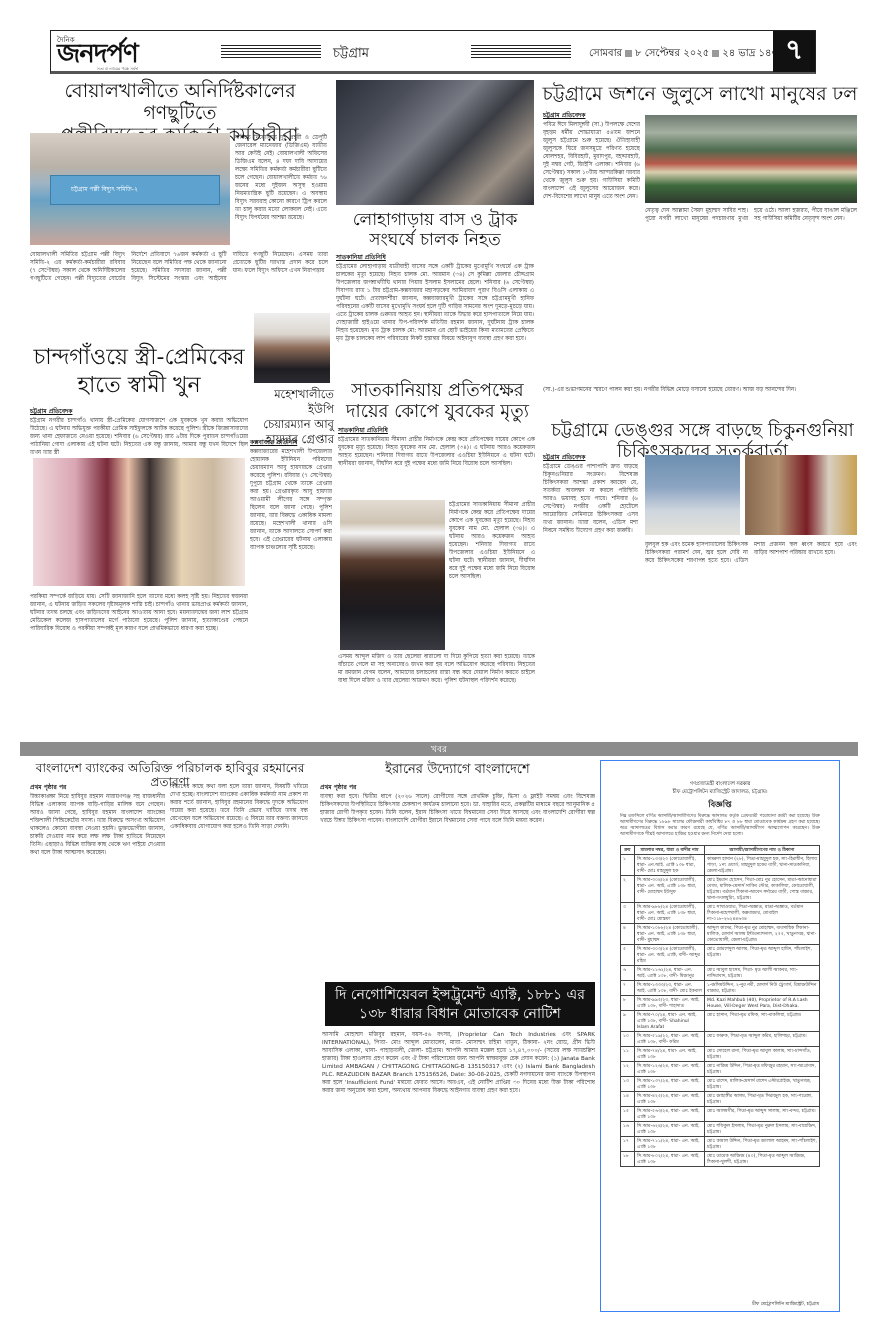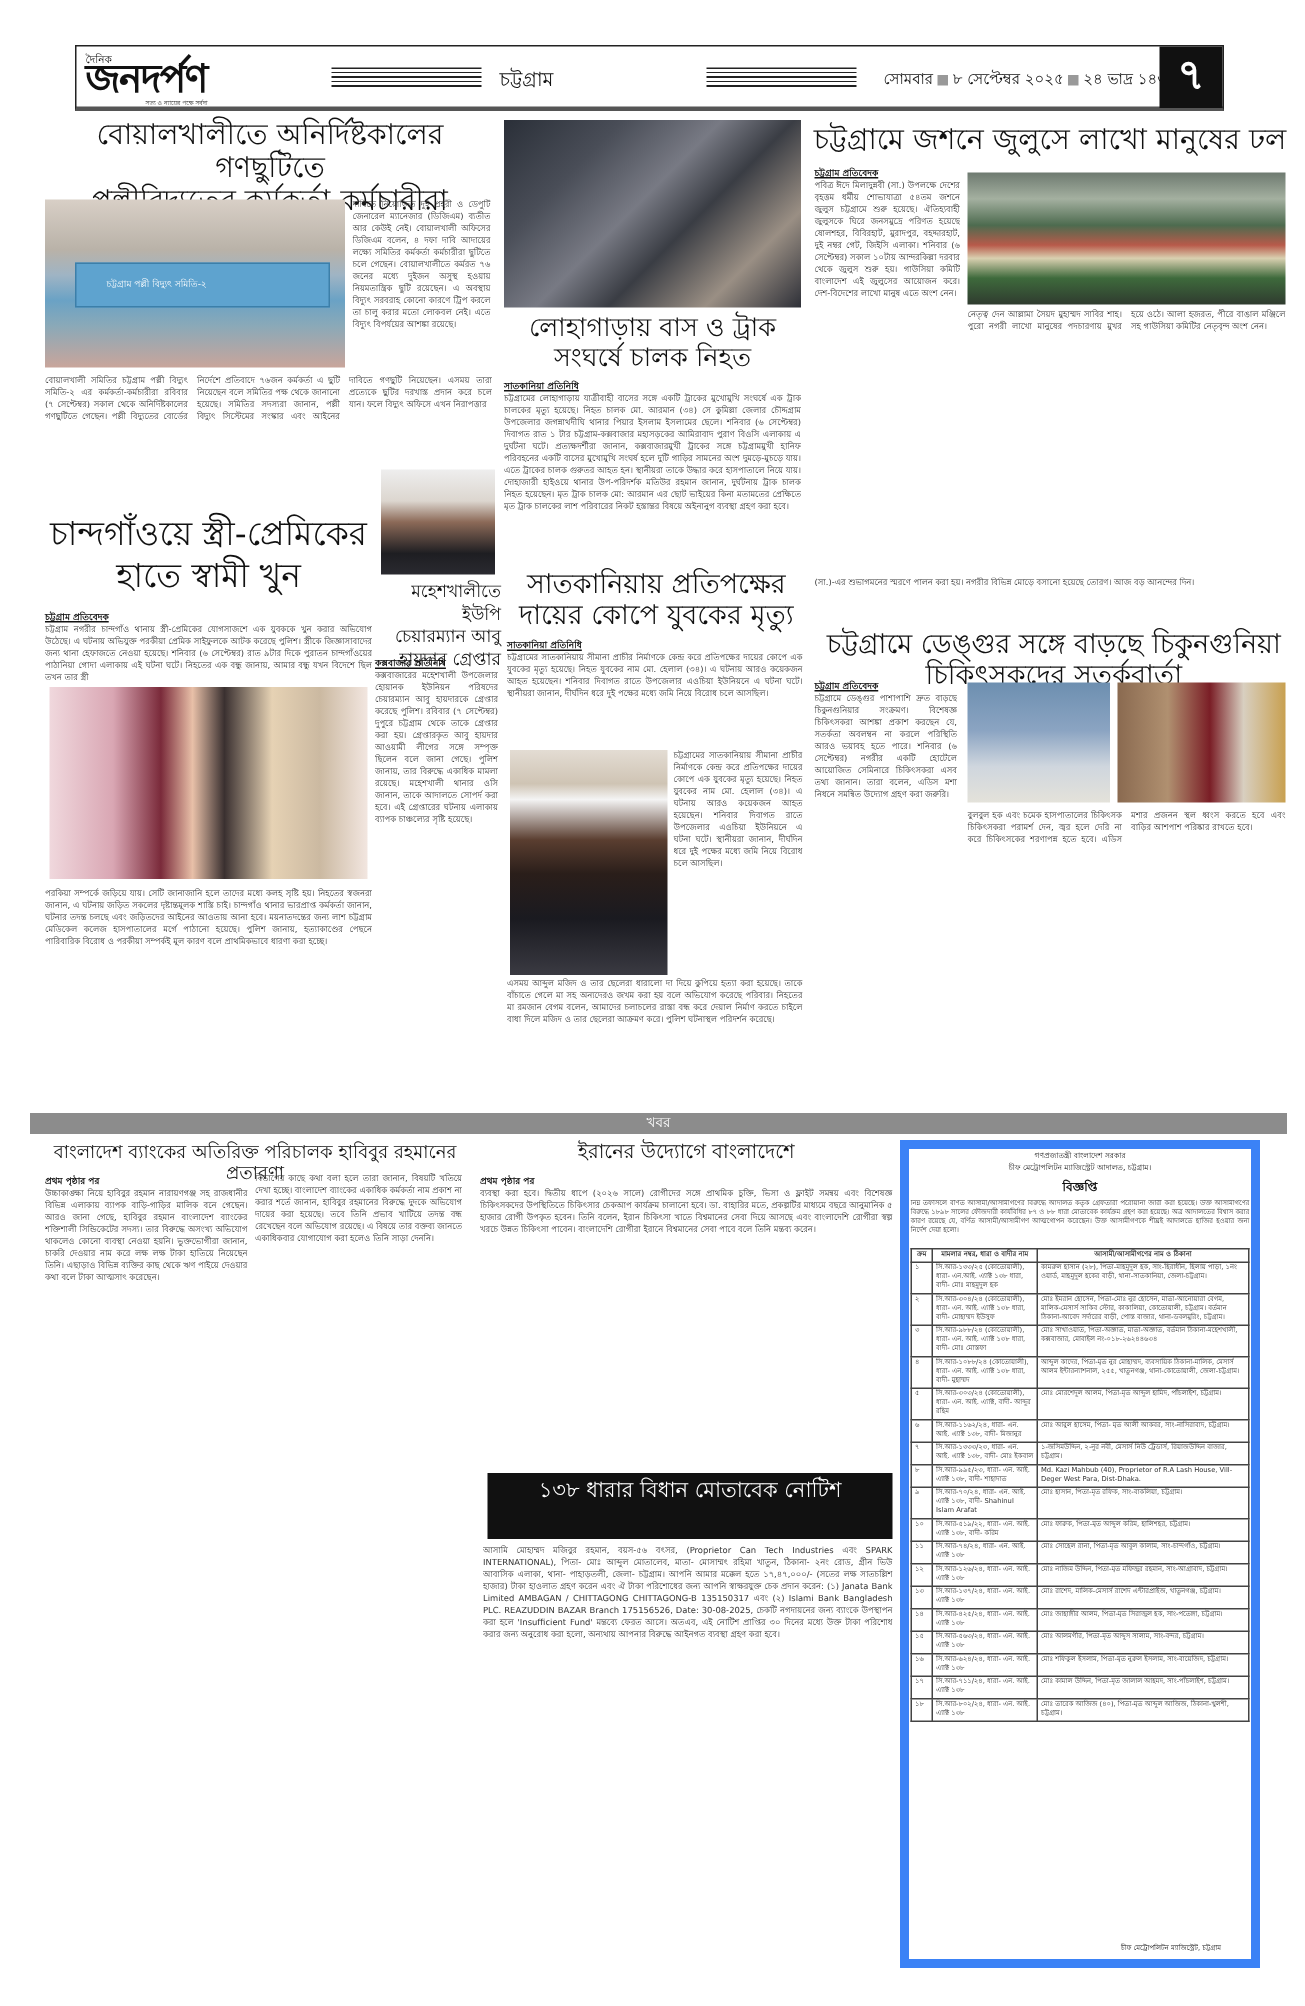--- a/index.html
+++ b/index.html
@@ -21,21 +21,21 @@
   
   .hl { font-family: "DejaVu Sans", sans-serif; font-weight: 500; color: #111; text-align: center; line-height: 1.15; }
   .byline { font-size: 6px; text-decoration: underline; font-family: "DejaVu Sans", sans-serif; font-weight: bold; }
   .body-text { font-size: 5.6px; line-height: 8px; color: #333; text-align: justify; overflow: hidden; font-family: "DejaVu Sans", sans-serif; }
   .photo { overflow: hidden; }
 
   .khobor-bar { left: 20px; top: 742px; width: 838px; height: 14px; background: #8c8c8c; color: #fff; font-size: 9px; text-align: center; line-height: 14px; font-family: "DejaVu Sans", sans-serif; }
 
   .notice-box { left: 325px; top: 982px; width: 270px; height: 44px; background: #111; color: #fff; text-align: center; font-size: 14px; line-height: 19px; padding-top: 3px; font-family: "DejaVu Sans", sans-serif; }
 
-  .govt { left: 600px; top: 760px; width: 240px; height: 552px; border: 6px solid #3b82f6; padding: 1px; }
+  .govt { left: 600px; top: 760px; width: 240px; height: 552px; border: 1px solid #3b82f6; padding: 19px; }
   .govt-table { width: 100%; border-collapse: collapse; font-size: 4.5px; font-family: "DejaVu Sans", sans-serif; line-height: 6px; color: #333; }
   .govt-table td, .govt-table th { border: 1px solid #444; padding: 1px 2px; vertical-align: top; }
 </style>
 </head>
 <body>
 
 <div class="abs masthead">
   <span class="abs logo-small">দৈনিক</span>
   <span class="abs logo-main">জনদর্পণ</span>
   <span class="abs logo-tag">সত্য ও ন্যায়ের পক্ষে সর্বদা</span>
@@ -119,20 +119,21 @@
 <div class="abs hl" style="left:30px; top:762px; width:280px; font-size:12px;">বাংলাদেশ ব্যাংকের অতিরিক্ত পরিচালক হাবিবুর রহমানের প্রতারণা</div>
 <div class="abs byline" style="left:30px; top:782px; text-decoration:none;">প্রথম পৃষ্ঠার পর</div>
 <div class="abs body-text" style="left:30px; top:792px; width:135px; height:538px;">উচ্চাকাঙ্ক্ষা নিয়ে হাবিবুর রহমান নারায়ণগঞ্জ সহ রাজধানীর বিভিন্ন এলাকায় ব্যাপক বাড়ি-গাড়ির মালিক বনে গেছেন। আরও জানা গেছে, হাবিবুর রহমান বাংলাদেশ ব্যাংকের শক্তিশালী সিন্ডিকেটের সদস্য। তার বিরুদ্ধে অসংখ্য অভিযোগ থাকলেও কোনো ব্যবস্থা নেওয়া হয়নি। ভুক্তভোগীরা জানান, চাকরি দেওয়ার নাম করে লক্ষ লক্ষ টাকা হাতিয়ে নিয়েছেন তিনি। এছাড়াও বিভিন্ন ব্যক্তির কাছ থেকে ঋণ পাইয়ে দেওয়ার কথা বলে টাকা আত্মসাৎ করেছেন।</div>
 <div class="abs body-text" style="left:170px; top:782px; width:138px; height:548px;">বিভাগের কাছে কথা বলা হলে তারা জানান, বিষয়টি খতিয়ে দেখা হচ্ছে। বাংলাদেশ ব্যাংকের একাধিক কর্মকর্তা নাম প্রকাশ না করার শর্তে জানান, হাবিবুর রহমানের বিরুদ্ধে দুদকে অভিযোগ দায়ের করা হয়েছে। তবে তিনি প্রভাব খাটিয়ে তদন্ত বন্ধ রেখেছেন বলে অভিযোগ রয়েছে। এ বিষয়ে তার বক্তব্য জানতে একাধিকবার যোগাযোগ করা হলেও তিনি সাড়া দেননি।</div>
 
 <div class="abs hl" style="left:320px; top:762px; width:275px; font-size:13px;">ইরানের উদ্যোগে বাংলাদেশে</div>
 <div class="abs byline" style="left:320px; top:782px; text-decoration:none;">প্রথম পৃষ্ঠার পর</div>
 <div class="abs body-text" style="left:320px; top:792px; width:275px; height:180px;">ব্যবস্থা করা হবে। দ্বিতীয় ধাপে (২০২৬ সালে) রোগীদের সঙ্গে প্রাথমিক চুক্তি, ভিসা ও ফ্লাইট সমন্বয় এবং বিশেষজ্ঞ চিকিৎসকদের উপস্থিতিতে চিকিৎসার চেকআপ কার্যক্রম চালানো হবে। ডা. বাহারির মতে, প্রকল্পটির মাধ্যমে বছরে আনুমানিক ৫ হাজার রোগী উপকৃত হবেন। তিনি বলেন, ইরান চিকিৎসা খাতে বিশ্বমানের সেবা দিয়ে আসছে এবং বাংলাদেশি রোগীরা স্বল্প খরচে উন্নত চিকিৎসা পাবেন। বাংলাদেশি রোগীরা ইরানে বিশ্বমানের সেবা পাবে বলে তিনি মন্তব্য করেন।</div>
 
 <div class="abs notice-box">
+  <div>দি নেগোশিয়েবল ইন্সট্রুমেন্ট এ্যাক্ট, ১৮৮১ এর</div>
   <div>১৩৮ ধারার বিধান মোতাবেক নোটিশ</div>
 </div>
 <div class="abs body-text" style="left:322px; top:1030px; width:273px; height:300px;">আসামি মোহাম্মদ মজিবুর রহমান, বয়স-৫৬ বৎসর, (Proprietor Can Tech Industries এবং SPARK INTERNATIONAL), পিতা- মোঃ আব্দুল মোতালেব, মাতা- মোসাম্মৎ রহিমা খাতুন, ঠিকানা- ২নং রোড, গ্রীন ভিউ আবাসিক এলাকা, থানা- পাহাড়তলী, জেলা- চট্টগ্রাম। আপনি আমার মক্কেল হতে ১৭,৪৭,০০০/- (সতের লক্ষ সাতচল্লিশ হাজার) টাকা হাওলাত গ্রহণ করেন এবং ঐ টাকা পরিশোধের জন্য আপনি স্বাক্ষরযুক্ত চেক প্রদান করেন: (১) Janata Bank Limited AMBAGAN / CHITTAGONG CHITTAGONG-B 135150317 এবং (২) Islami Bank Bangladesh PLC. REAZUDDIN BAZAR Branch 175156526, Date: 30-08-2025, চেকটি নগদায়নের জন্য ব্যাংকে উপস্থাপন করা হলে 'Insufficient Fund' মন্তব্যে ফেরত আসে। অতএব, এই নোটিশ প্রাপ্তির ৩০ দিনের মধ্যে উক্ত টাকা পরিশোধ করার জন্য অনুরোধ করা হলো, অন্যথায় আপনার বিরুদ্ধে আইনগত ব্যবস্থা গ্রহণ করা হবে।</div>
 
 <div class="abs govt">
   <div style="text-align:center; font-size:5px; font-family:'DejaVu Sans',sans-serif;">গণপ্রজাতন্ত্রী বাংলাদেশ সরকার</div>
   <div style="text-align:center; font-size:5px; font-family:'DejaVu Sans',sans-serif;">চীফ মেট্রোপলিটন ম্যাজিস্ট্রেট আদালত, চট্টগ্রাম।</div>
   <div style="text-align:center; font-size:8px; font-weight:bold; font-family:'DejaVu Sans',sans-serif; margin:2px 0;">বিজ্ঞপ্তি</div>
   <div class="body-text" style="font-size:4.5px; line-height:6px; height:32px;">নিম্ন তফসিলে বর্ণিত আসামী/আসামীগণের বিরুদ্ধে আদালত কর্তৃক গ্রেফতারী পরোয়ানা জারী করা হয়েছে। উক্ত আসামীগণের বিরুদ্ধে ১৮৯৮ সালের ফৌজদারী কার্যবিধির ৮৭ ও ৮৮ ধারা মোতাবেক কার্যক্রম গ্রহণ করা হয়েছে। অত্র আদালতের বিশ্বাস করার কারণ রয়েছে যে, বর্ণিত আসামী/আসামীগণ আত্মগোপন করেছেন। উক্ত আসামীগণকে শীঘ্রই আদালতে হাজির হওয়ার জন্য নির্দেশ দেয়া হলো।</div>
   <table class="govt-table">

